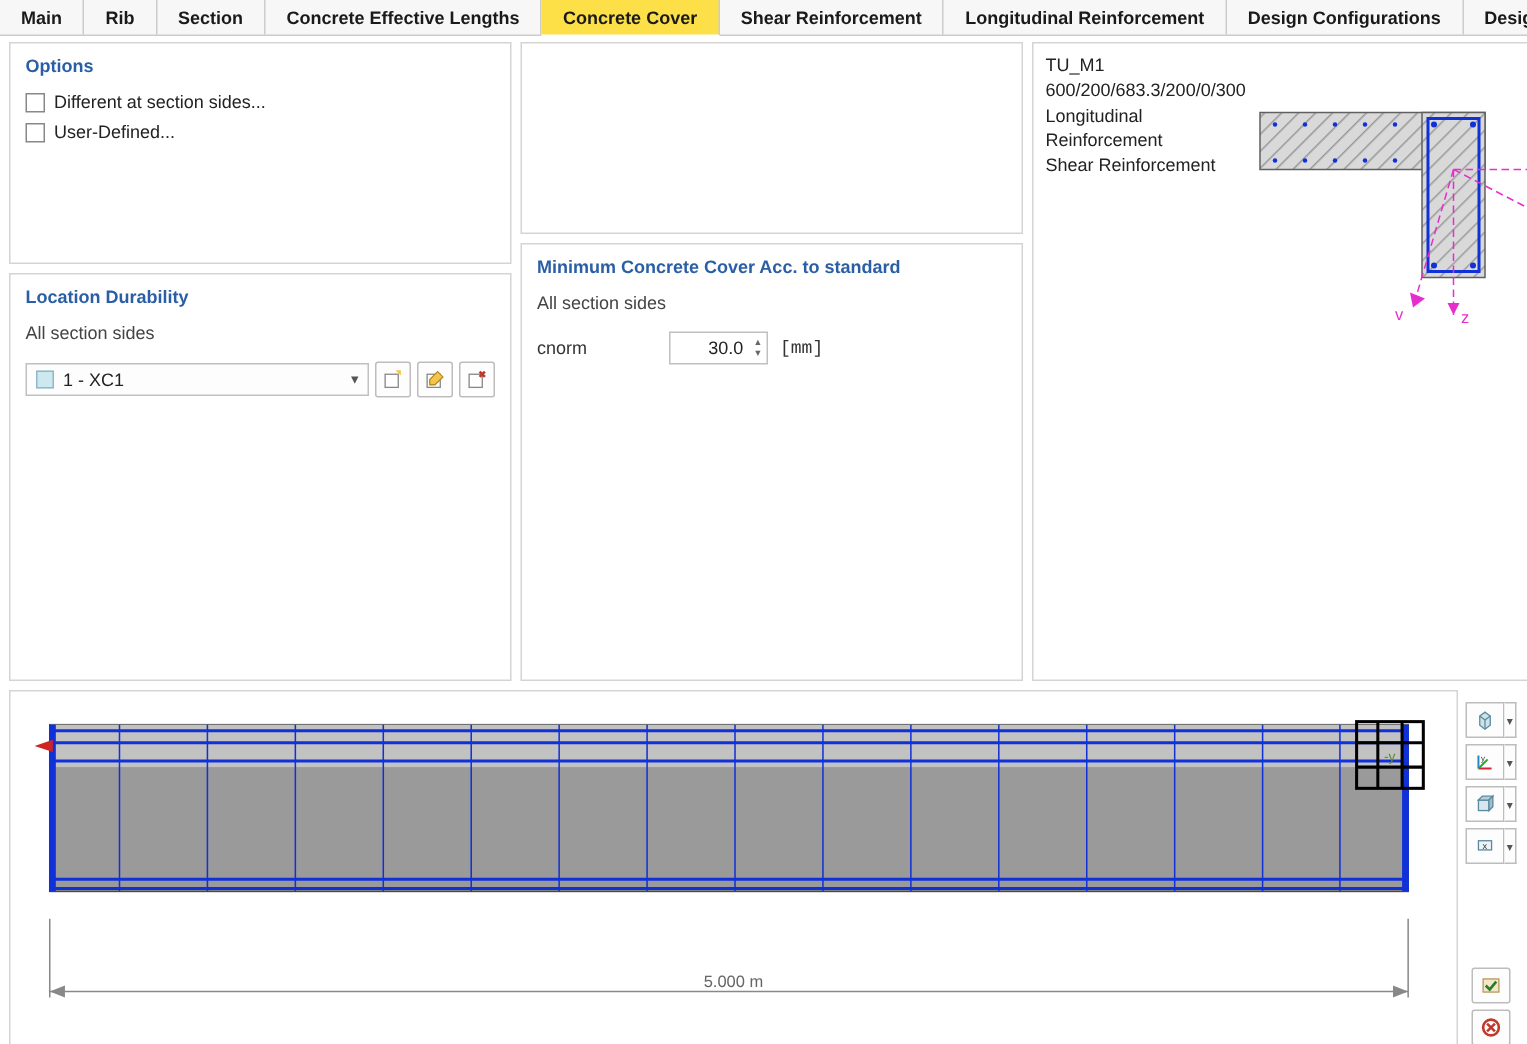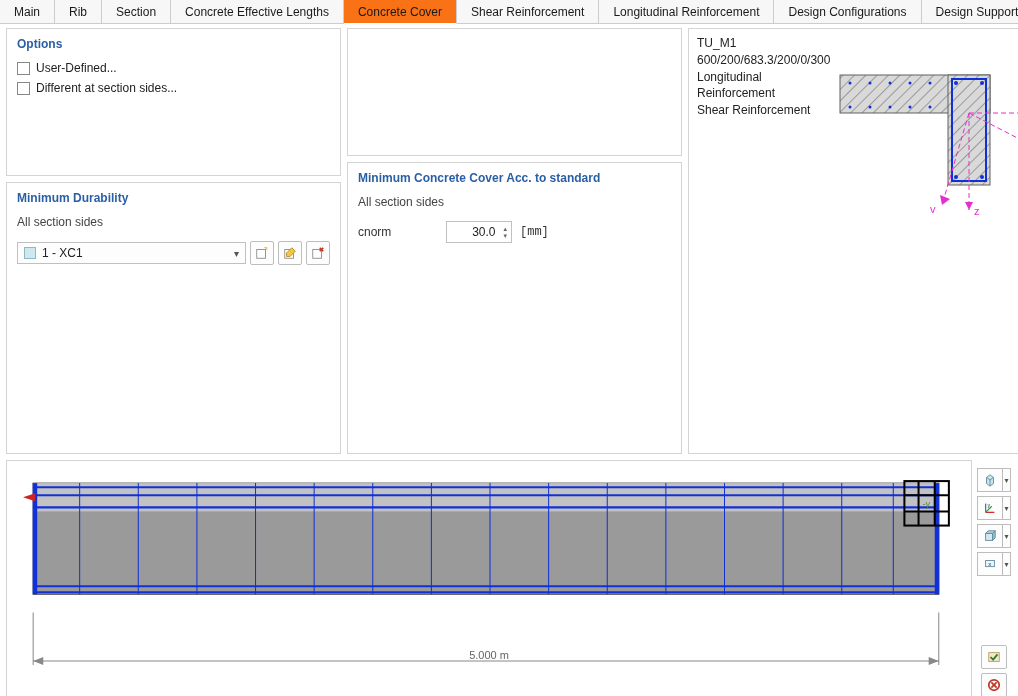--- a/index.html
+++ b/index.html
@@ -11,32 +11,33 @@
     color: #222;
     width: 1018px;
     height: 696px;
     overflow: hidden;
   }
   .tabs {
     display: flex;
     border-bottom: 1px solid #ccc;
     background: #f7f7f7;
     height: 24px;
+    font-weight: bold;
   }
   .tab {
     padding: 4px 14px;
     border-right: 1px solid #ccc;
     color: #1a1a1a;
     cursor: pointer;
     white-space: nowrap;
     font-size: 12px;
     display:flex;align-items:center;
   }
   .tab.active {
-    background: #f97316;
+    background: #fde047;
     border-bottom: 1px solid #fff;
     margin-bottom: -1px;
   }
   .main-grid {
     display: grid;
     grid-template-columns: 335px 335px 1fr;
     gap: 6px;
     padding: 4px 6px 6px 6px;
     height: 432px;
   }
@@ -162,30 +163,30 @@
     </div>
 </div>
 
 <div class="main-grid">
 
   <div class="col1">
     <div class="panel options-panel">
       <div class="panel-title">Options</div>
       <div class="checkbox-row">
         <span class="checkbox-box"></span>
-        <span class="label-sm">User-Defined...</span>
+        <span class="label-sm">Different at section sides...</span>
       </div>
       <div class="checkbox-row">
         <span class="checkbox-box"></span>
-        <span class="label-sm">Different at section sides...</span>
+        <span class="label-sm">User-Defined...</span>
       </div>
     </div>
 
     <div class="panel durability-panel">
-      <div class="panel-title">Minimum Durability</div>
+      <div class="panel-title">Location Durability</div>
       <div class="subtitle">All section sides</div>
       <div class="dd-row">
         <div class="dropdown">
           <span style="display:flex;align-items:center;">
             <span class="dd-swatch"></span>
             <span>1 - XC1</span>
           </span>
           <span class="chev">▾</span>
         </div>
         <div class="icon-btn">

